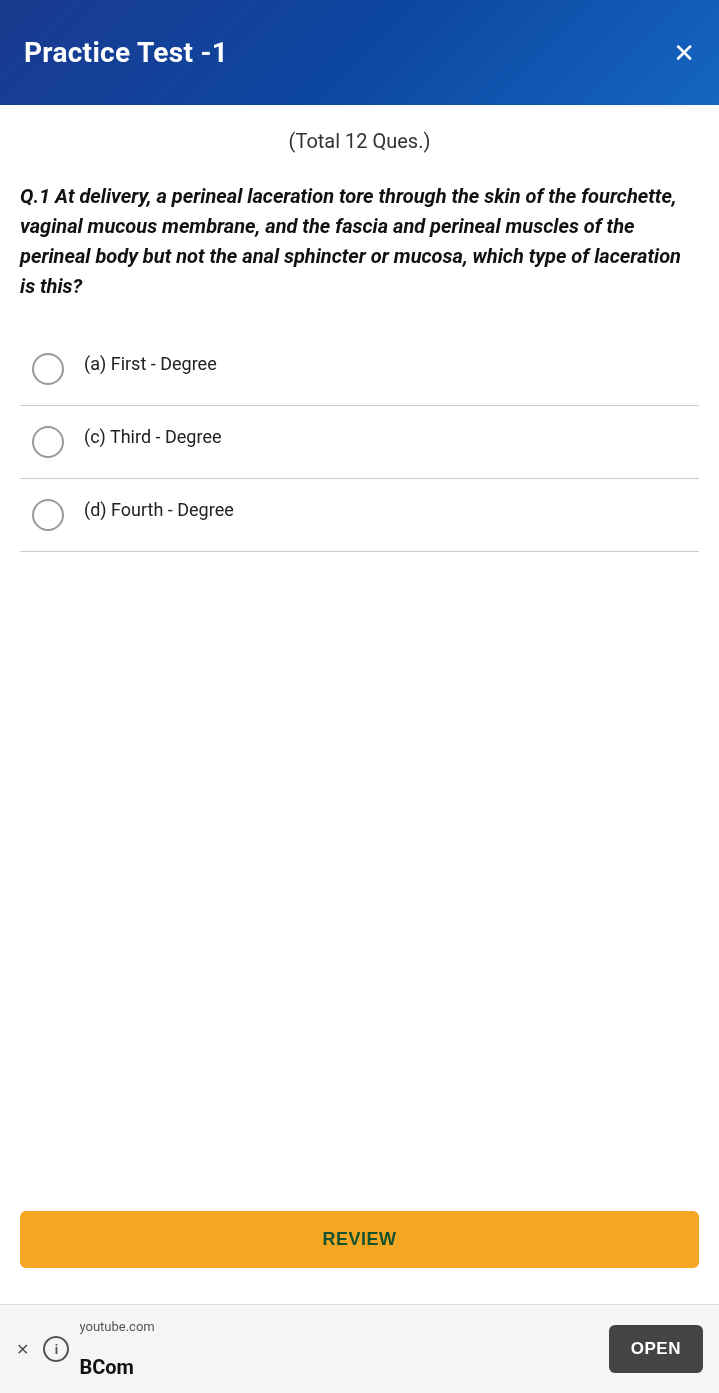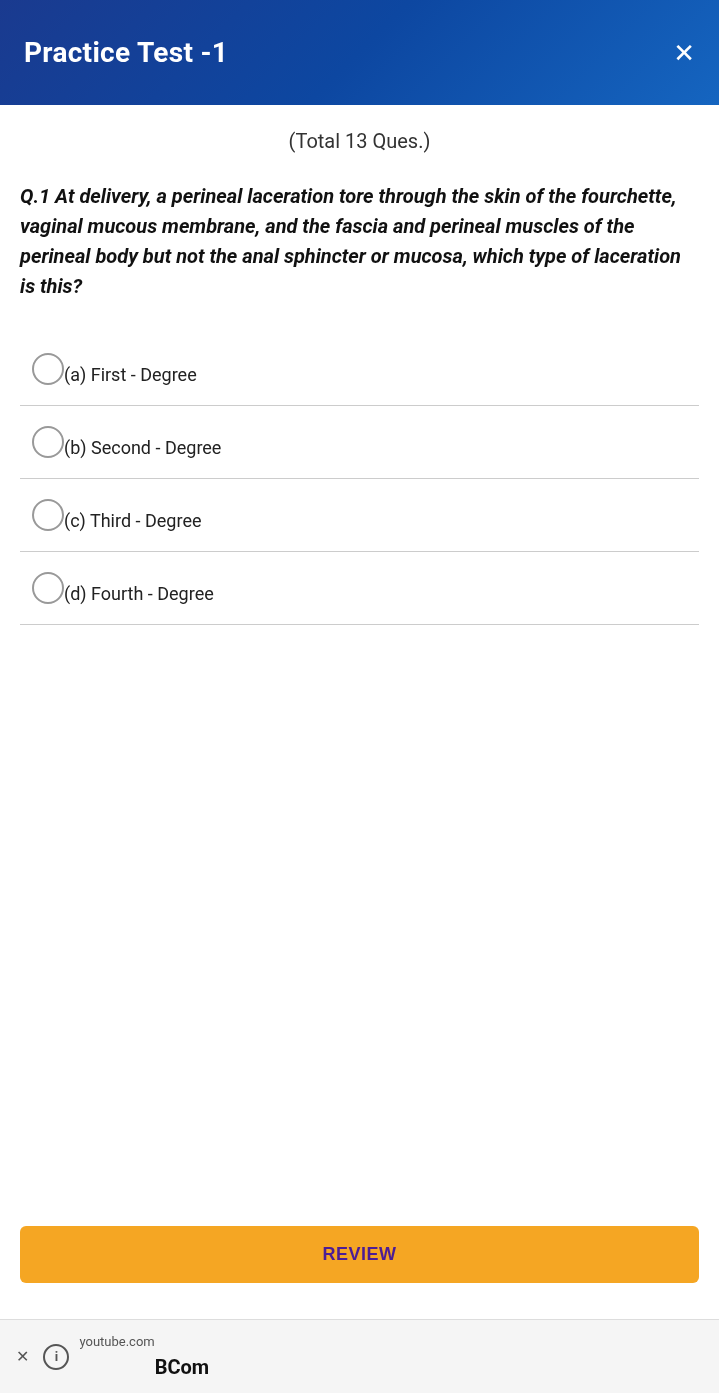--- a/index.html
+++ b/index.html
@@ -69,24 +69,25 @@
     }
 
     
     .options-list {
       list-style: none;
       margin-bottom: 40px;
     }
 
     .option-item {
       display: flex;
-      align-items: flex-end;
+      align-items: flex-start;
       padding: 20px 12px;
       border-bottom: 1px solid #cccccc;
       cursor: pointer;
+      gap: 20px;
     }
 
     .option-item:first-child {
       border-top: none;
     }
 
     .radio-circle {
       width: 32px;
       height: 32px;
       border-radius: 50%;
@@ -123,21 +124,21 @@
       border-radius: 6px;
       font-size: 18px;
       font-weight: 700;
       cursor: pointer;
       letter-spacing: 0.5px;
       text-align: center;
     }
 
     .btn-review {
       background: #f5a623;
-      color: #4c1d95;
+      color: #14532d;
     }
 
     .btn-next {
       background: #6dd5a0;
       color: #ffffff;
     }
 
     .btn-skip {
       background: #e22020;
       color: #ffffff;
@@ -163,21 +164,21 @@
       align-items: center;
       justify-content: center;
       font-size: 13px;
       color: #555555;
       font-weight: 700;
       flex-shrink: 0;
     }
 
     .ad-text-block {
       display: flex;
-      flex-direction: row;
+      flex-direction: column;
     }
 
     .ad-source {
       font-size: 13px;
       color: #555555;
     }
 
     .ad-name {
       font-size: 20px;
       font-weight: 700;
@@ -213,32 +214,28 @@
 </head>
 <body>
 
 <div class="header">
   <span class="header-title">Practice Test -1</span>
   <span class="header-close">✕</span>
 </div>
 
 <div class="main-content">
 
-  <div class="total-questions">(Total 13 Ques.)</div>
+  <div class="total-questions">(Total 12 Ques.)</div>
 
   <div class="question-text">Q.1 At delivery, a perineal laceration tore through the skin of the fourchette, vaginal mucous membrane, and the fascia and perineal muscles of the perineal body but not the anal sphincter or mucosa, which type of laceration is this?</div>
 
   <ul class="options-list">
     <li class="option-item">
       <div class="radio-circle"></div>
       <span class="option-label">(a) First - Degree</span>
-    </li>
-    <li class="option-item">
-      <div class="radio-circle"></div>
-      <span class="option-label">(b) Second - Degree</span>
     </li>
     <li class="option-item">
       <div class="radio-circle"></div>
       <span class="option-label">(c) Third - Degree</span>
     </li>
     <li class="option-item">
       <div class="radio-circle"></div>
       <span class="option-label">(d) Fourth - Degree</span>
     </li>
   </ul>
@@ -253,13 +250,14 @@
 
 <div class="ad-banner">
   <div class="ad-left-wrapper">
     <span class="ad-close-x">✕</span>
     <div class="ad-info-icon">i</div>
     <div class="ad-text-block">
       <span class="ad-source">youtube.com</span>
       <span class="ad-name">BCom</span>
     </div>
   </div>
+  <button class="btn-open">OPEN</button>
 </div>
 
 </body></html>

